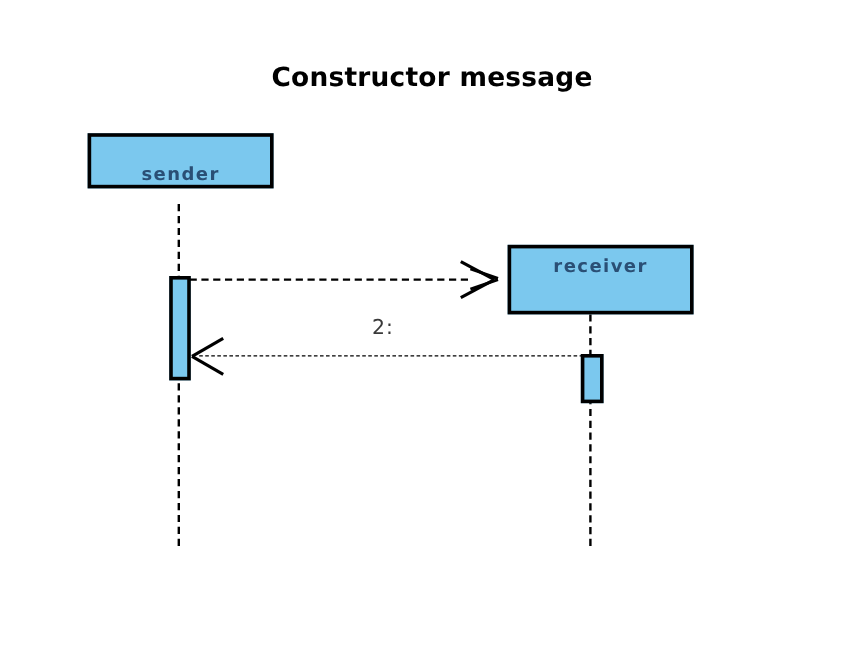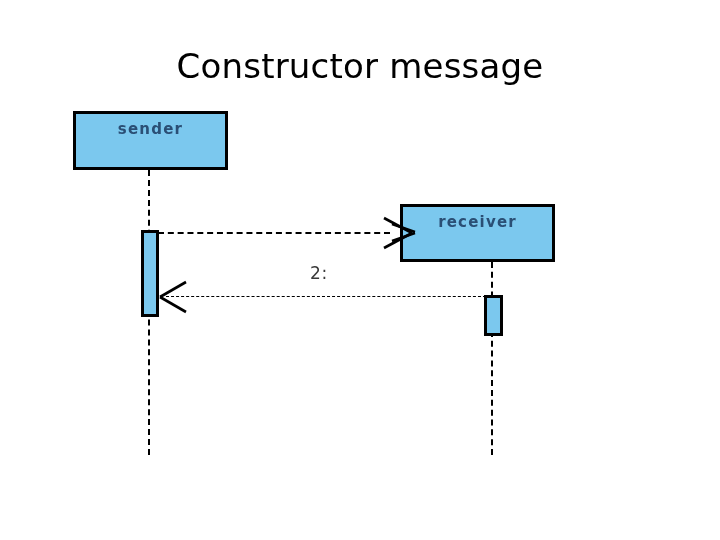--- a/index.html
+++ b/index.html
@@ -19,22 +19,22 @@
     height: 540px;
     background: #ffffff;
   }
   #diagram-title {
     position: absolute;
     left: 0;
     top: 44px;
     width: 720px;
     text-align: center;
     font-family: "DejaVu Sans", sans-serif;
-    font-size: 34px;
-    font-weight: 400;
+    font-size: 22px;
+    font-weight: 700;
     color: #000000;
     letter-spacing: 0.2px;
     line-height: 44px;
     white-space: nowrap;
   }
   .lifeline-box {
     position: absolute;
     background: #7BC8EE;
     border: 3px solid #000000;
     box-sizing: border-box;
@@ -49,24 +49,25 @@
     color: #24456b;
     letter-spacing: 1.2px;
     margin-top: 6px;
     white-space: nowrap;
     opacity: 0.92;
   }
   #sender-box {
     left: 73px;
     top: 111px;
     width: 155px;
-    height: 59px;
+    height: 46px;
+    align-items: flex-end;
   }
   #receiver-box {
-    left: 400px;
+    left: 423px;
     top: 204px;
     width: 155px;
     height: 58px;
   }
   .lifeline {
     position: absolute;
     width: 0;
     border-left: 2px dashed #000000;
   }
   #sender-lifeline {

